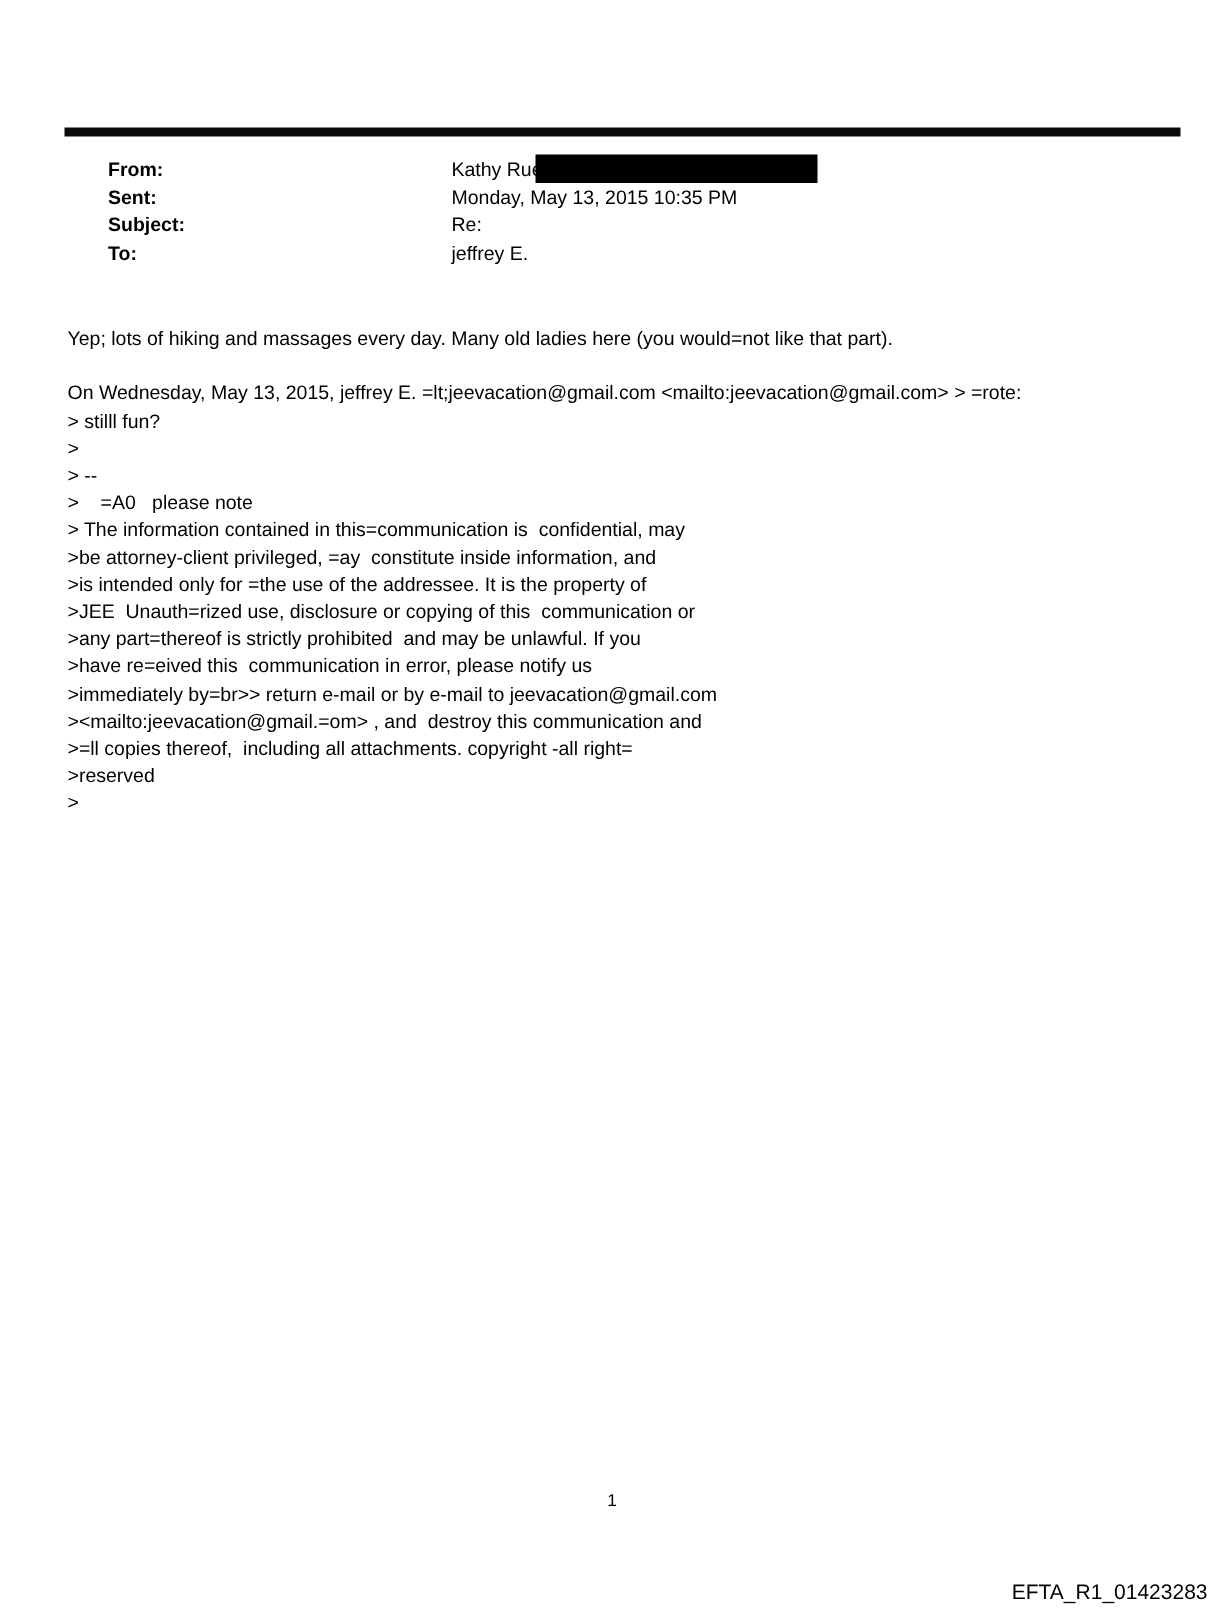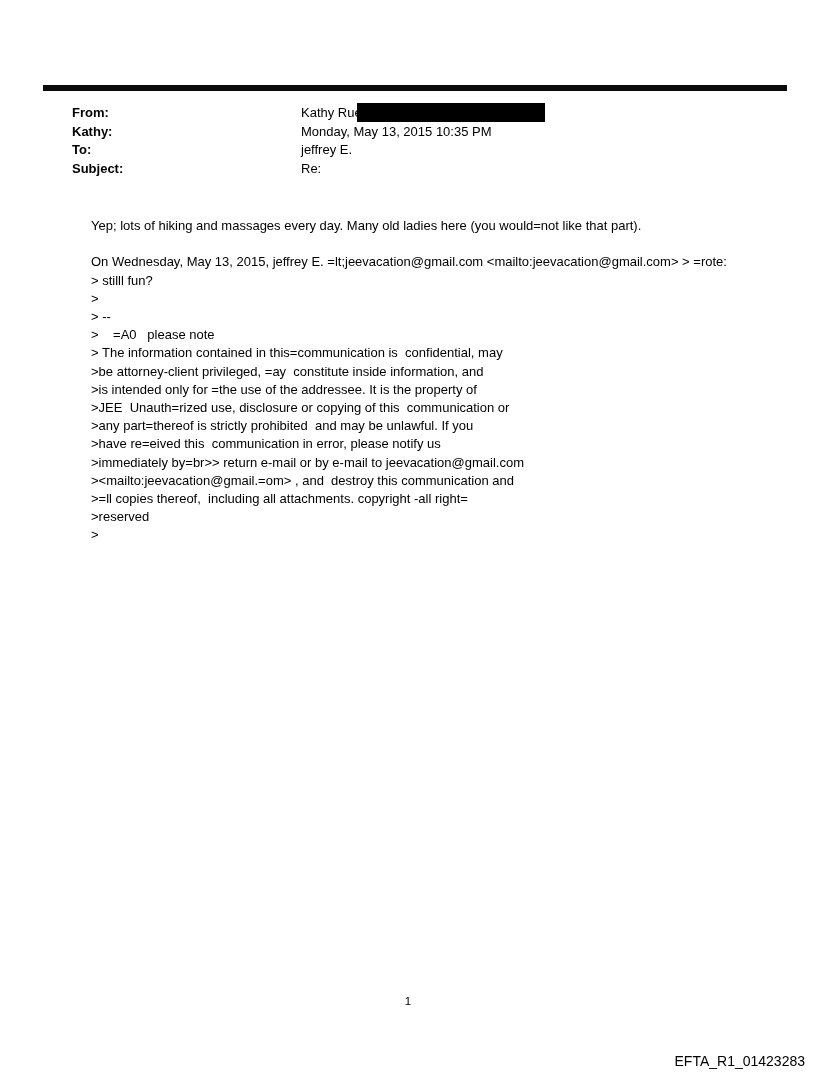--- a/index.html
+++ b/index.html
@@ -48,21 +48,20 @@
     background: #000000;
   }
   .body-text {
     position: absolute;
     left: 45px;
     top: 217px;
     width: 720px;
     font-size: 13px;
     line-height: 18.2px;
     white-space: pre-wrap;
-    margin-left: 46px;
   }
   .pagenum {
     position: absolute;
     left: 0;
     top: 995px;
     width: 816px;
     text-align: center;
     font-size: 11.5px;
   }
   .bates {
@@ -77,27 +76,27 @@
 
 <div class="page">
 
   <div class="top-rule"></div>
 
   <div class="headers">
     <div class="hrow">
       <span class="hlabel">From:</span><span class="hvalue">Kathy Ruemmler -</span>
     </div>
     <div class="hrow">
-      <span class="hlabel">Kathy:</span><span class="hvalue">Monday, May 13, 2015 10:35 PM</span>
+      <span class="hlabel">Sent:</span><span class="hvalue">Monday, May 13, 2015 10:35 PM</span>
+    </div>
+    <div class="hrow">
+      <span class="hlabel">Subject:</span><span class="hvalue">Re:</span>
     </div>
     <div class="hrow">
       <span class="hlabel">To:</span><span class="hvalue">jeffrey E.</span>
-    </div>
-    <div class="hrow">
-      <span class="hlabel">Subject:</span><span class="hvalue">Re:</span>
     </div>
   </div>
 
   <div class="redaction"></div>
 
   <div class="body-text">Yep; lots of hiking and massages every day. Many old ladies here (you would=not like that part).
 
 On Wednesday, May 13, 2015, jeffrey E. =lt;jeevacation@gmail.com &lt;mailto:jeevacation@gmail.com&gt; &gt; =rote:
 &gt; stilll fun?
 &gt;

